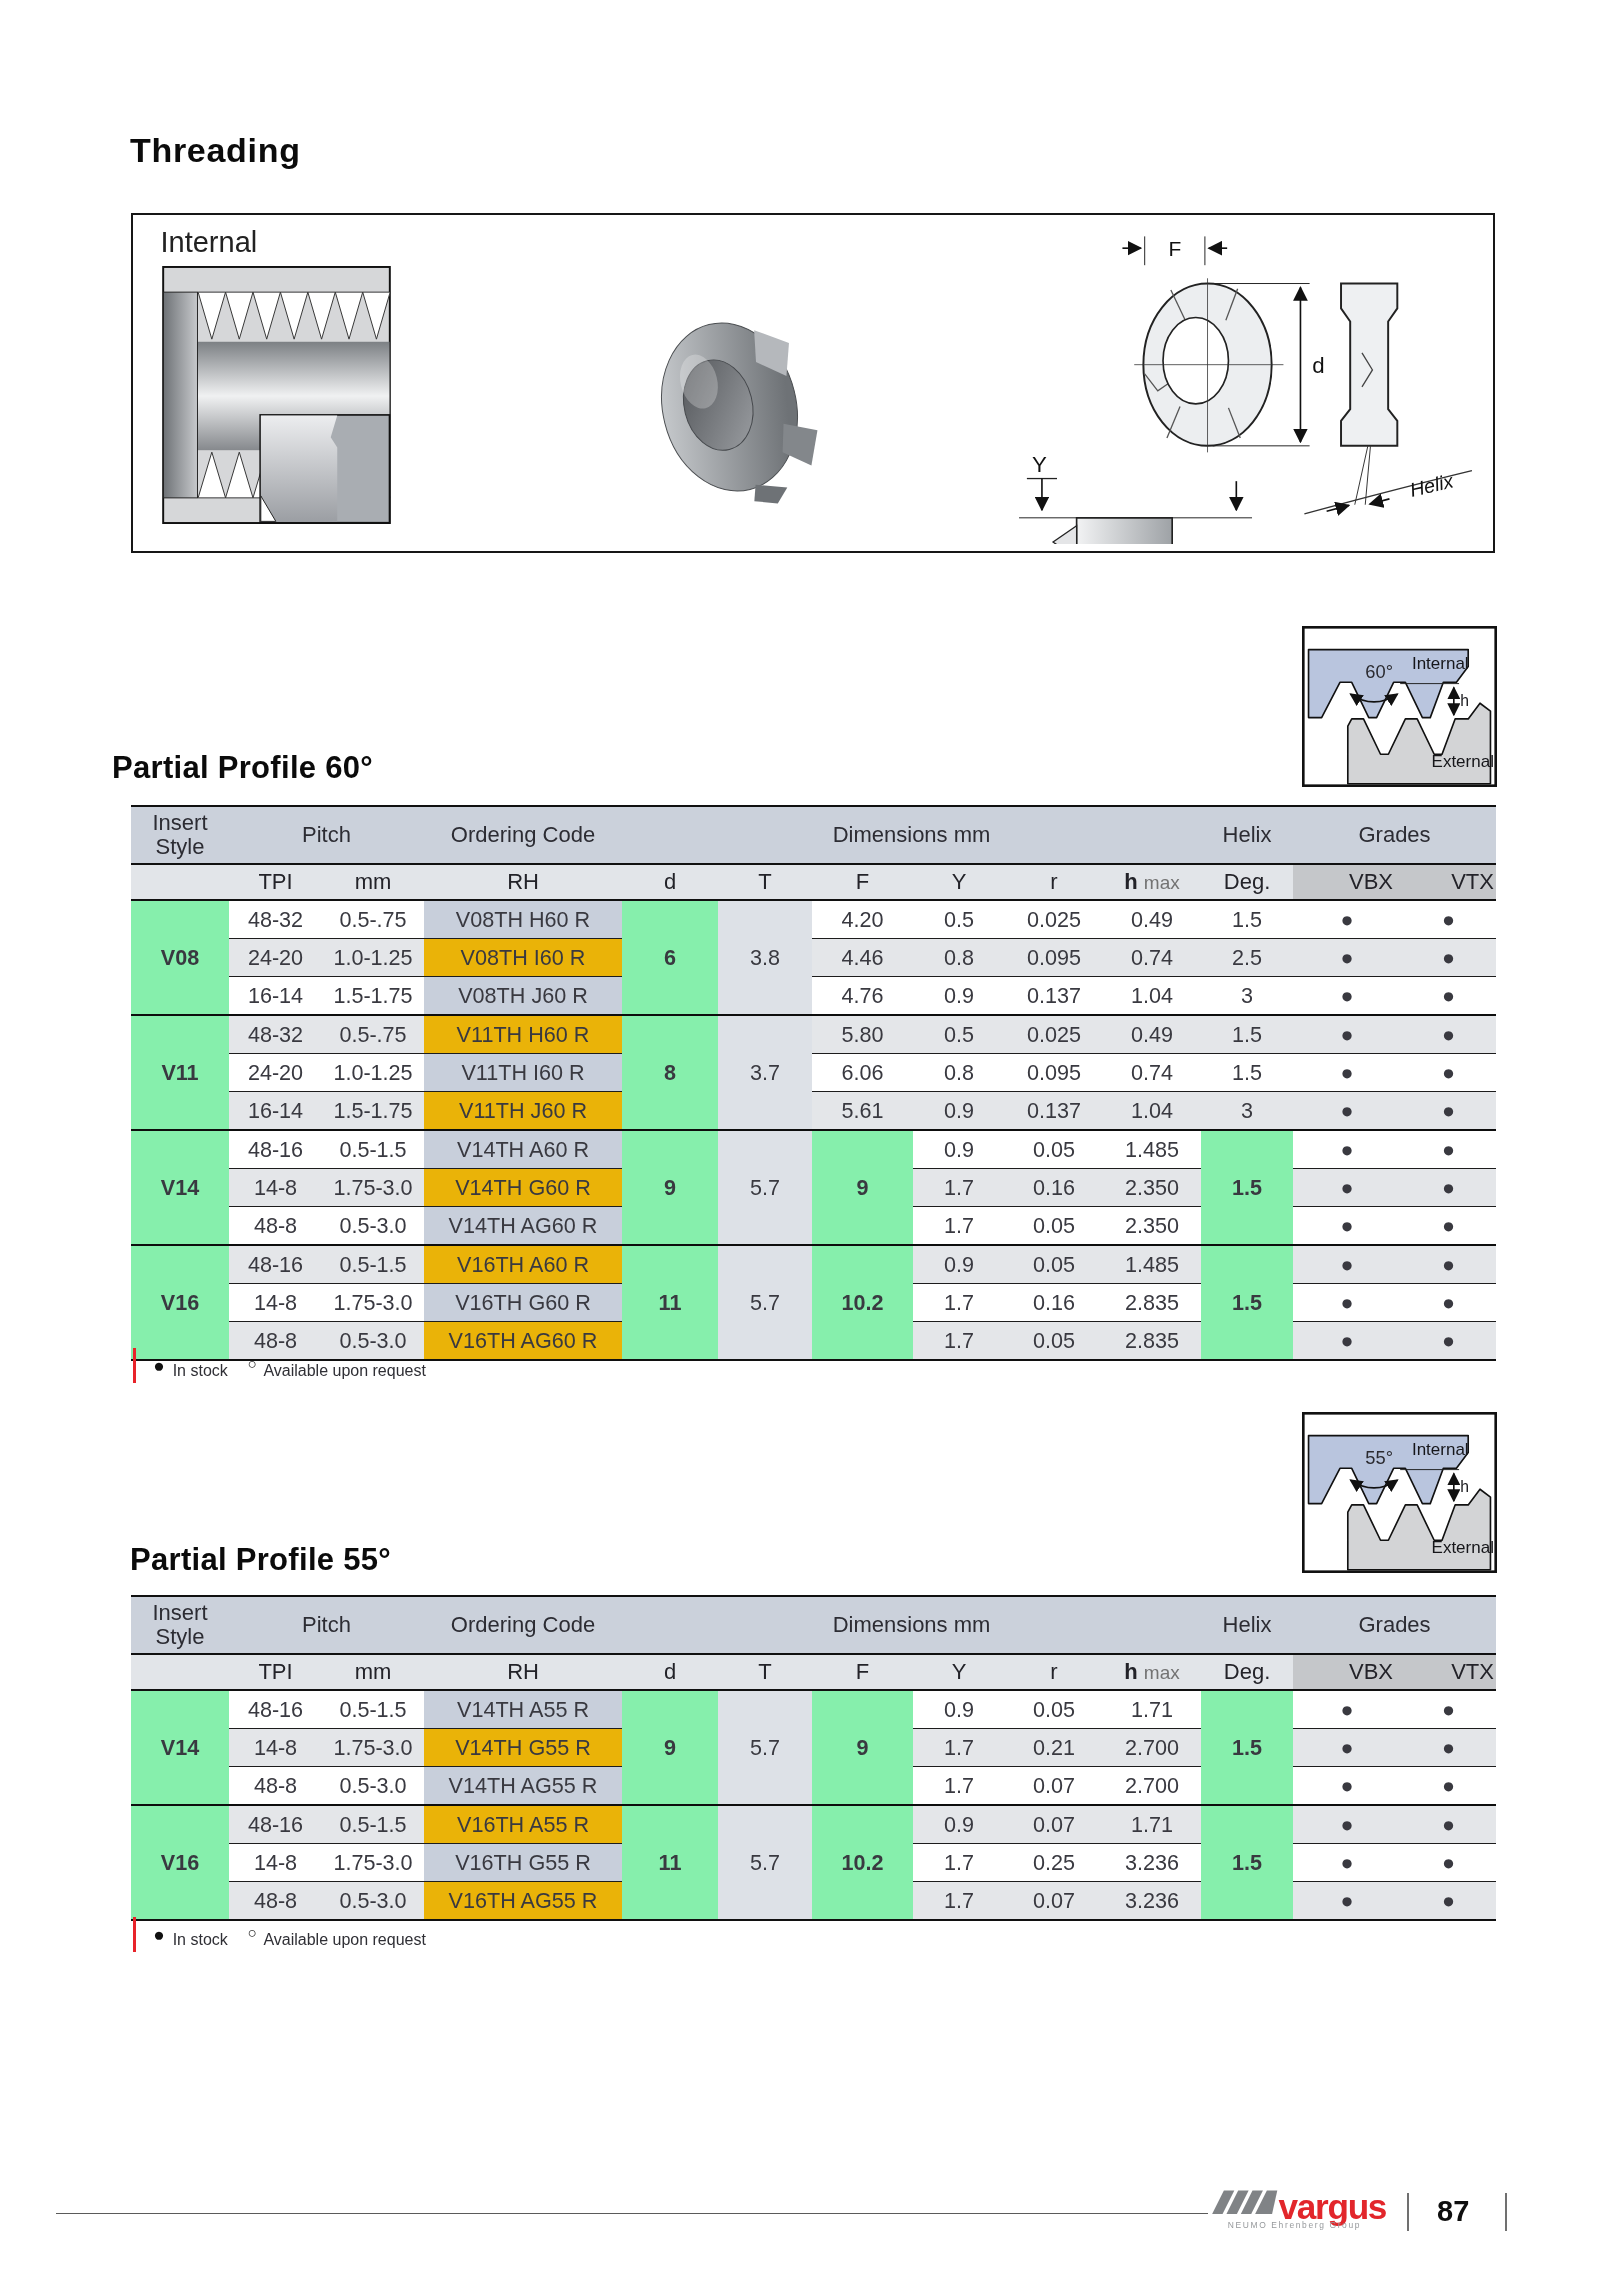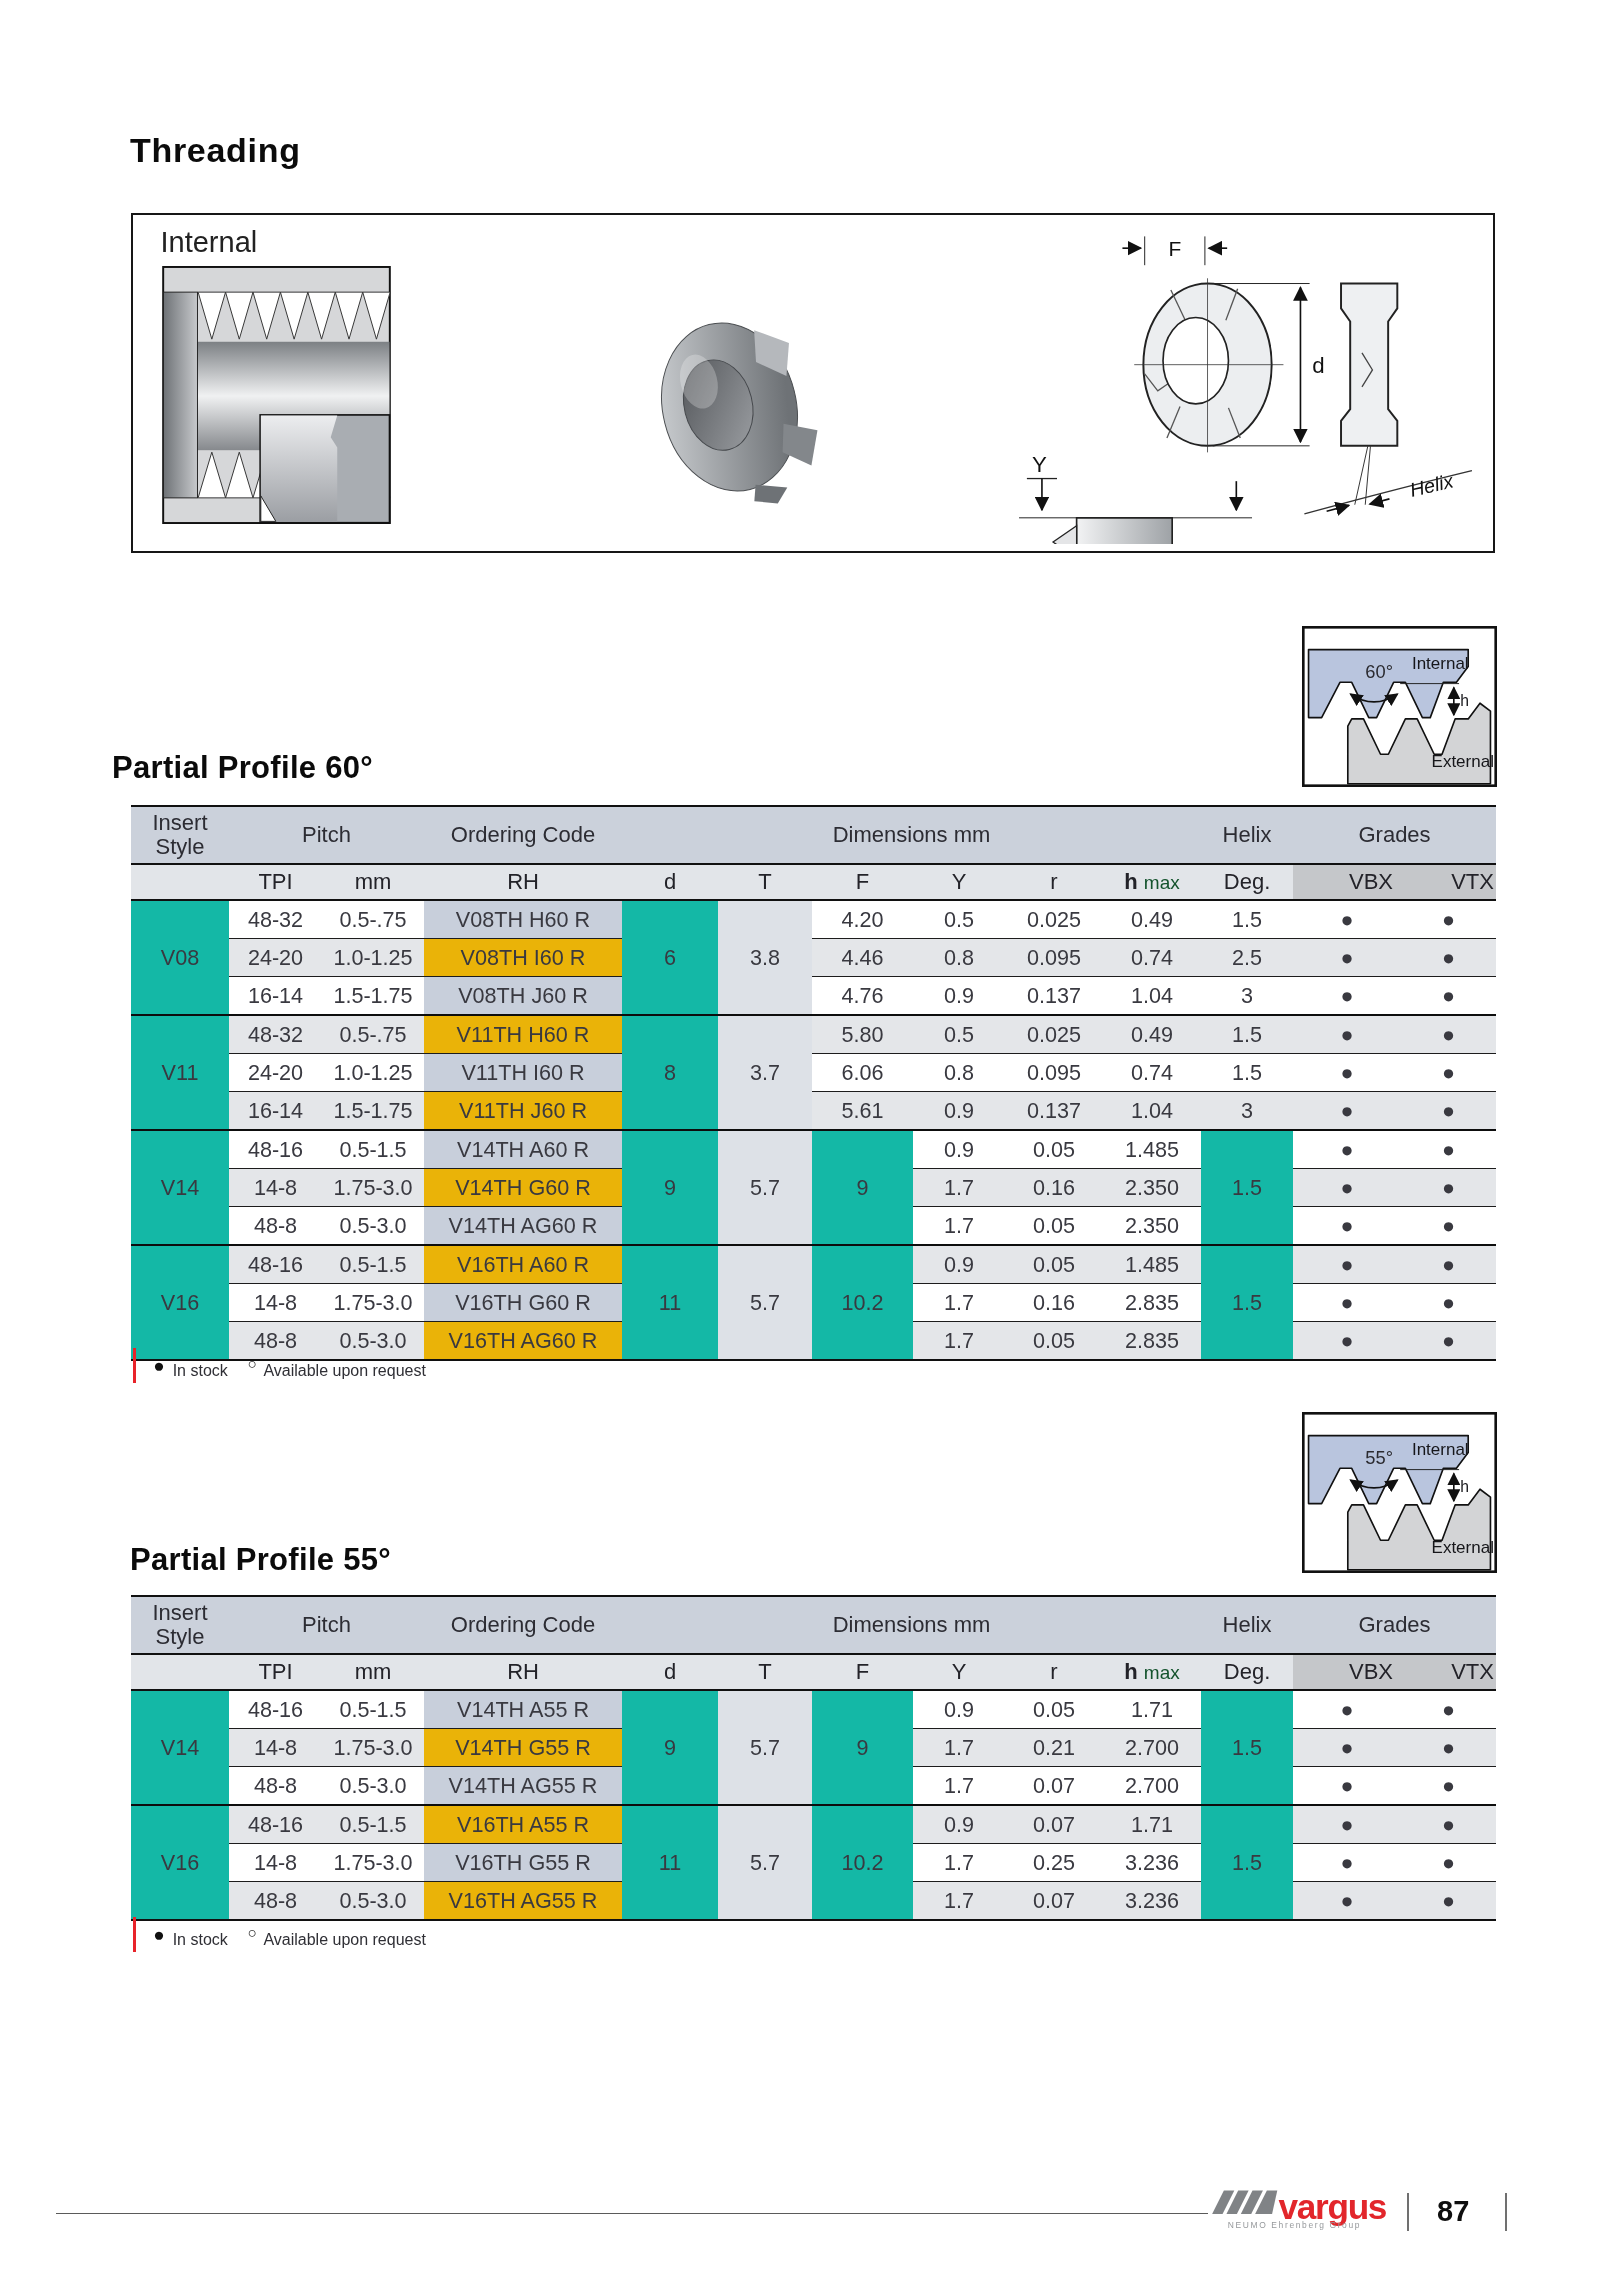--- a/index.html
+++ b/index.html
@@ -19,29 +19,29 @@
   .cat-table{border-collapse:collapse;table-layout:fixed;width:1364px;
              border-top:2.6px solid #101010;border-bottom:2.6px solid #101010;}
   .t60{left:131px;top:805px;}
   .t55{left:131px;top:1595px;}
   .cat-table th,.cat-table td{padding:0;text-align:center;vertical-align:middle;}
   .cat-table thead th{font-weight:400;}
   .h1 th{background:#cbd1db;height:56px;font-size:22px;color:#2c2c33;border-bottom:2px solid #101010;}
   .h2 th{background:#e2e5e9;height:34px;font-size:22px;color:#232329;border-bottom:2.6px solid #101010;}
   .h2 th.gr{background:#c5c7ca;padding-left:48px;}
   .th-style{text-align:left;padding-left:9.2px;line-height:1.08;}
-  .hsuf{font-size:19px;color:#14532d;}
+  .hsuf{font-size:19px;color:#737373;}
   .hbold{font-weight:600;}
 
   .cat-table tbody td{height:37px;font-size:21.6px;color:#393940;border-top:1.3px solid #1c1c1c;}
   .cat-table tbody tr:first-child>td{border-top:none;}
   .cat-table tbody tr.gsep>td{border-top:2px solid #0d0d0d;}
   tr.plain{background:#ffffff;}
   tr.shade{background:#e4e6e9;}
-  td.mw{background:#14b8a6;}
+  td.mw{background:#86efac;font-weight:bold;}
   td.tband{background:#dde1e7;}
   tr.plain td.code{background:#c8cfdb;}
   tr.shade td.code{background:#eab308;}
   td.c-style{font-size:22px;color:#36363d;}
   td.dotc{font-size:19.6px;color:#111;}
 
   .legend{display:flex;align-items:center;height:35px;}
   .legend-60{left:133px;top:1348px;}
   .legend-55{left:133px;top:1917px;}
   .legend-bar{width:3.3px;height:35px;background:#e8232a;margin-right:17px;}

